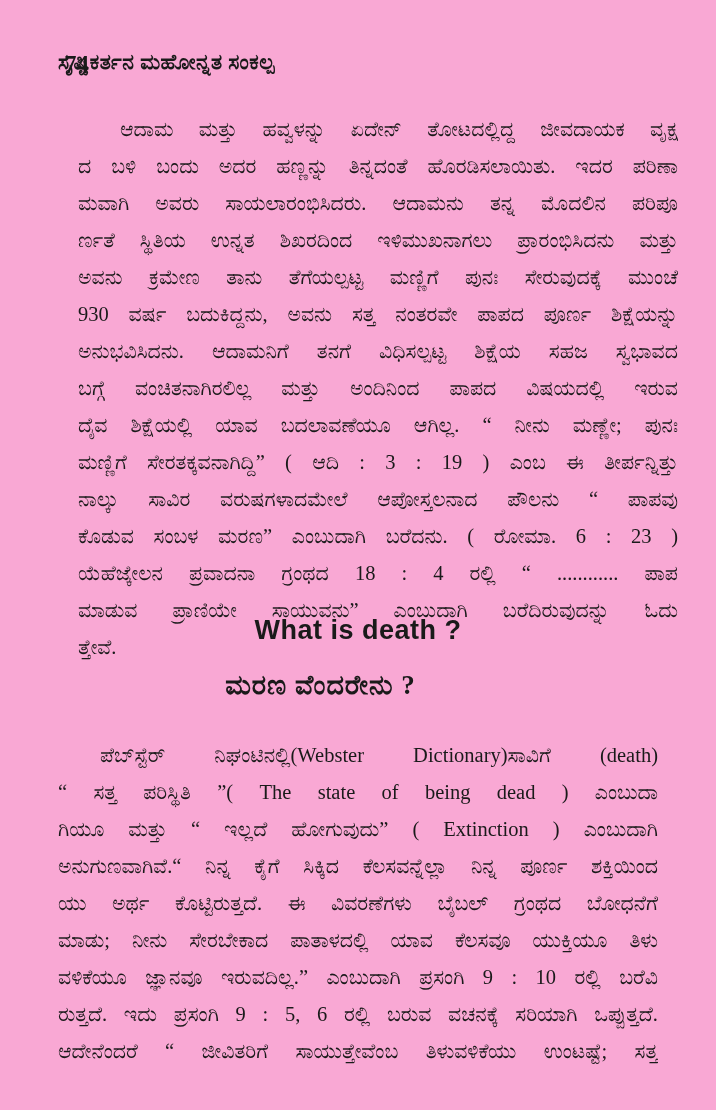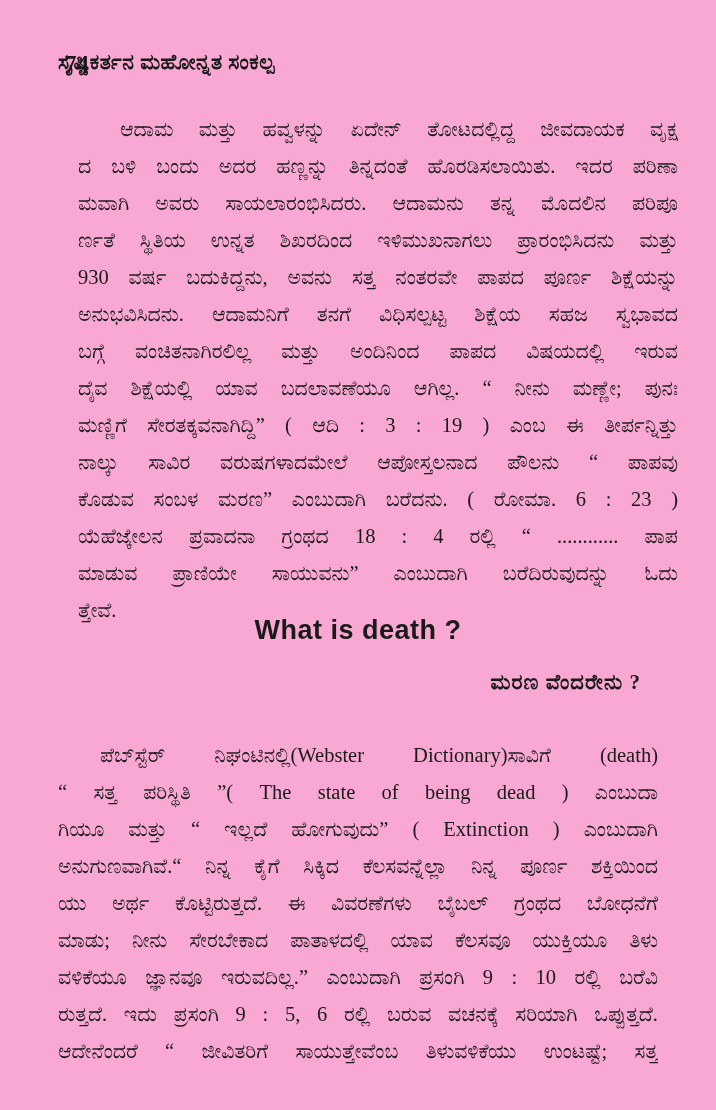--- a/index.html
+++ b/index.html
@@ -68,41 +68,42 @@
     font-family: "Liberation Sans", "DejaVu Sans", sans-serif;
     font-weight: 700;
     font-size: 27px;
     letter-spacing: 0.5px;
   }
   .heading-kn {
     position: absolute;
     top: 670px;
     left: 0;
     width: 641px;
-    text-align: right;
+    text-align: center;
     font-weight: 700;
-    font-size: 21px;
+    font-size: 27px;
     letter-spacing: 1px;
   }
 </style>
 </head>
 <body>
 
 <div class="page">
 
   <div class="header">
     <span class="page-num">74</span>
     <div class="running-title">ಸೃಷ್ಟಿಕರ್ತನ ಮಹೋನ್ನತ ಸಂಕಲ್ಪ</div>
   </div>
 
   <div class="para para1">
     <div class="line indent">ಆದಾಮ ಮತ್ತು ಹವ್ವಳನ್ನು ಏದೇನ್ ತೋಟದಲ್ಲಿದ್ದ ಜೀವದಾಯಕ ವೃಕ್ಷ</div>
     <div class="line">ದ ಬಳಿ ಬಂದು ಅದರ ಹಣ್ಣನ್ನು ತಿನ್ನದಂತೆ ಹೊರಡಿಸಲಾಯಿತು. ಇದರ ಪರಿಣಾ</div>
     <div class="line">ಮವಾಗಿ ಅವರು ಸಾಯಲಾರಂಭಿಸಿದರು. ಆದಾಮನು ತನ್ನ ಮೊದಲಿನ ಪರಿಪೂ</div>
     <div class="line">ರ್ಣತೆ ಸ್ಥಿತಿಯ ಉನ್ನತ ಶಿಖರದಿಂದ ಇಳಿಮುಖನಾಗಲು ಪ್ರಾರಂಭಿಸಿದನು ಮತ್ತು</div>
+    <div class="line">ಅವನು ಕ್ರಮೇಣ ತಾನು ತೆಗೆಯಲ್ಪಟ್ಟ ಮಣ್ಣಿಗೆ ಪುನಃ ಸೇರುವುದಕ್ಕೆ ಮುಂಚೆ</div>
     <div class="line">930 ವರ್ಷ ಬದುಕಿದ್ದನು, ಅವನು ಸತ್ತ ನಂತರವೇ ಪಾಪದ ಪೂರ್ಣ ಶಿಕ್ಷೆಯನ್ನು</div>
     <div class="line">ಅನುಭವಿಸಿದನು. ಆದಾಮನಿಗೆ ತನಗೆ ವಿಧಿಸಲ್ಪಟ್ಟ ಶಿಕ್ಷೆಯ ಸಹಜ ಸ್ವಭಾವದ</div>
     <div class="line">ಬಗ್ಗೆ ವಂಚಿತನಾಗಿರಲಿಲ್ಲ ಮತ್ತು ಅಂದಿನಿಂದ ಪಾಪದ ವಿಷಯದಲ್ಲಿ ಇರುವ</div>
     <div class="line">ದೈವ ಶಿಕ್ಷೆಯಲ್ಲಿ ಯಾವ ಬದಲಾವಣೆಯೂ ಆಗಿಲ್ಲ. “ ನೀನು ಮಣ್ಣೇ; ಪುನಃ</div>
     <div class="line">ಮಣ್ಣಿಗೆ ಸೇರತಕ್ಕವನಾಗಿದ್ದಿ” ( ಆದಿ : 3 : 19 ) ಎಂಬ ಈ ತೀರ್ಪನ್ನಿತ್ತು</div>
     <div class="line">ನಾಲ್ಕು ಸಾವಿರ ವರುಷಗಳಾದಮೇಲೆ ಆಪೋಸ್ತಲನಾದ ಪೌಲನು “ ಪಾಪವು</div>
     <div class="line">ಕೊಡುವ ಸಂಬಳ ಮರಣ” ಎಂಬುದಾಗಿ ಬರೆದನು. ( ರೋಮಾ. 6 : 23 )</div>
     <div class="line">ಯೆಹೆಜ್ಕೇಲನ ಪ್ರವಾದನಾ ಗ್ರಂಥದ 18 : 4 ರಲ್ಲಿ “ ............ ಪಾಪ</div>
     <div class="line">ಮಾಡುವ ಪ್ರಾಣಿಯೇ ಸಾಯುವನು” ಎಂಬುದಾಗಿ ಬರೆದಿರುವುದನ್ನು ಓದು</div>
     <div class="line short">ತ್ತೇವೆ.</div>

